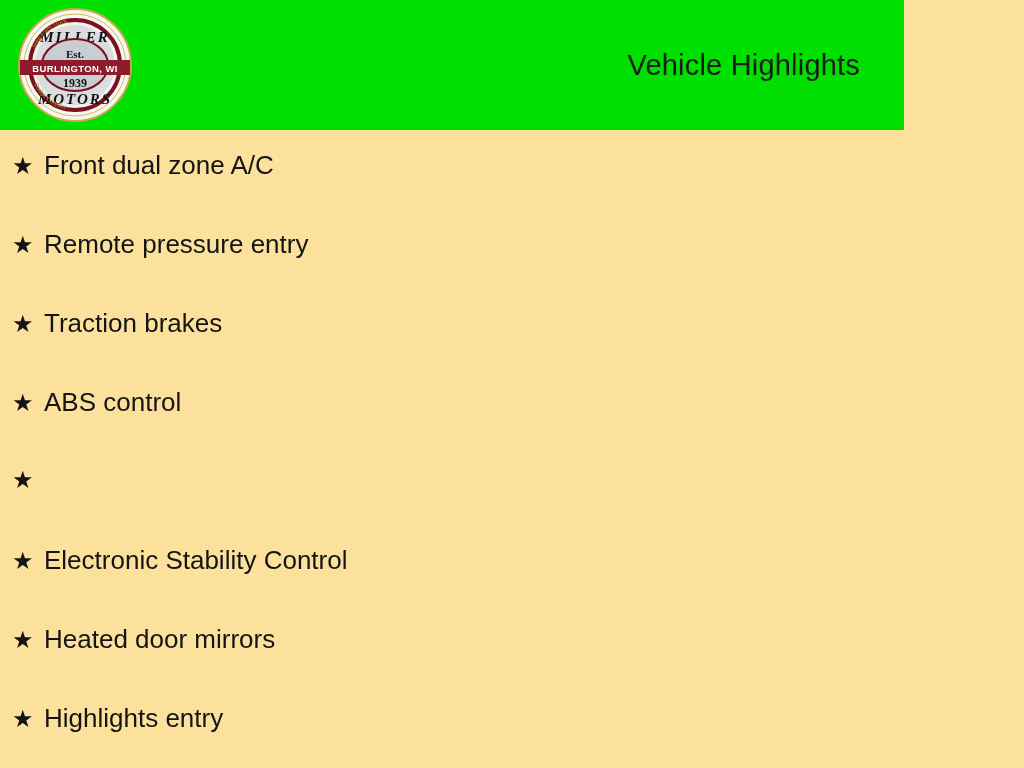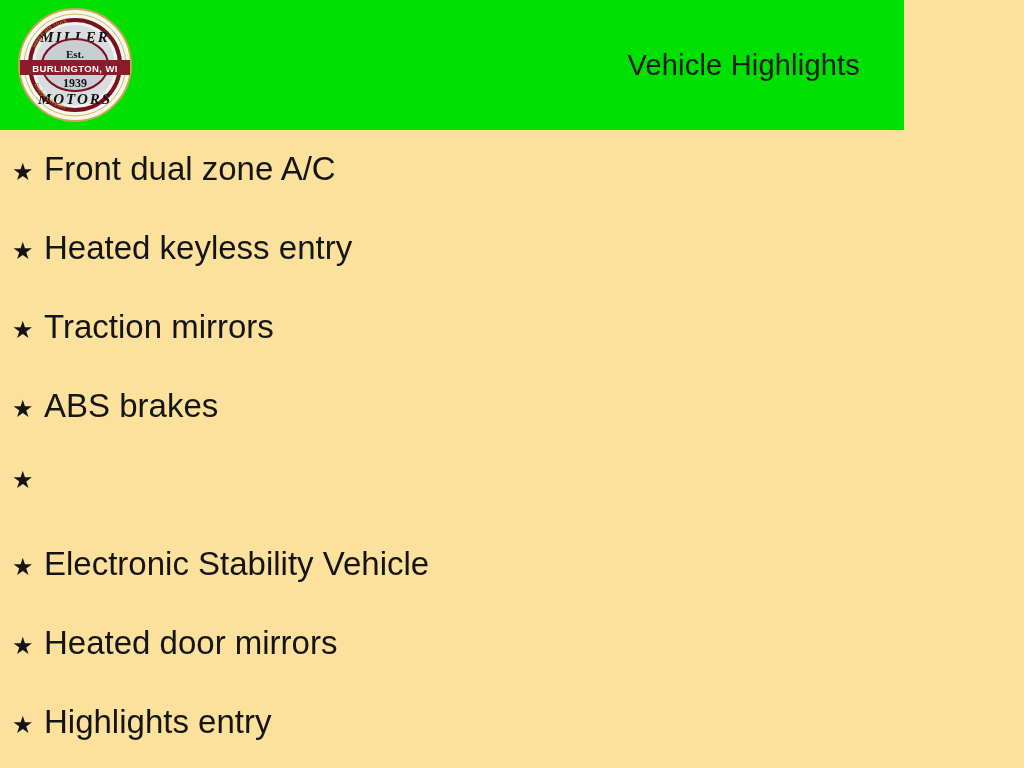--- a/index.html
+++ b/index.html
@@ -75,21 +75,21 @@
 
   .hl-star {
     font-size: 24px;
     color: #141414;
     width: 32px;
     flex: 0 0 32px;
     line-height: 1;
   }
 
   .hl-label {
-    font-size: 33px;
+    font-size: 26px;
     color: #141414;
     line-height: 1;
   }
 </style>
 </head>
 <body>
 
 <div class="page">
 
   <div class="header">
@@ -134,40 +134,40 @@
 
   <div class="highlights">
 
     <div class="hl-item">
       <span class="hl-star">★</span>
       <span class="hl-label">Front dual zone A/C</span>
     </div>
 
     <div class="hl-item">
       <span class="hl-star">★</span>
-      <span class="hl-label">Heated keyless entry</span>
+      <span class="hl-label">Remote pressure entry</span>
     </div>
 
     <div class="hl-item">
       <span class="hl-star">★</span>
-      <span class="hl-label">Traction mirrors</span>
+      <span class="hl-label">Traction brakes</span>
     </div>
 
     <div class="hl-item">
       <span class="hl-star">★</span>
-      <span class="hl-label">ABS brakes</span>
+      <span class="hl-label">ABS control</span>
     </div>
 
     <div class="hl-item">
       <span class="hl-star">★</span>
     </div>
 
     <div class="hl-item">
       <span class="hl-star">★</span>
-      <span class="hl-label">Electronic Stability Vehicle</span>
+      <span class="hl-label">Electronic Stability Control</span>
     </div>
 
     <div class="hl-item">
       <span class="hl-star">★</span>
       <span class="hl-label">Heated door mirrors</span>
     </div>
 
     <div class="hl-item">
       <span class="hl-star">★</span>
       <span class="hl-label">Highlights entry</span>

